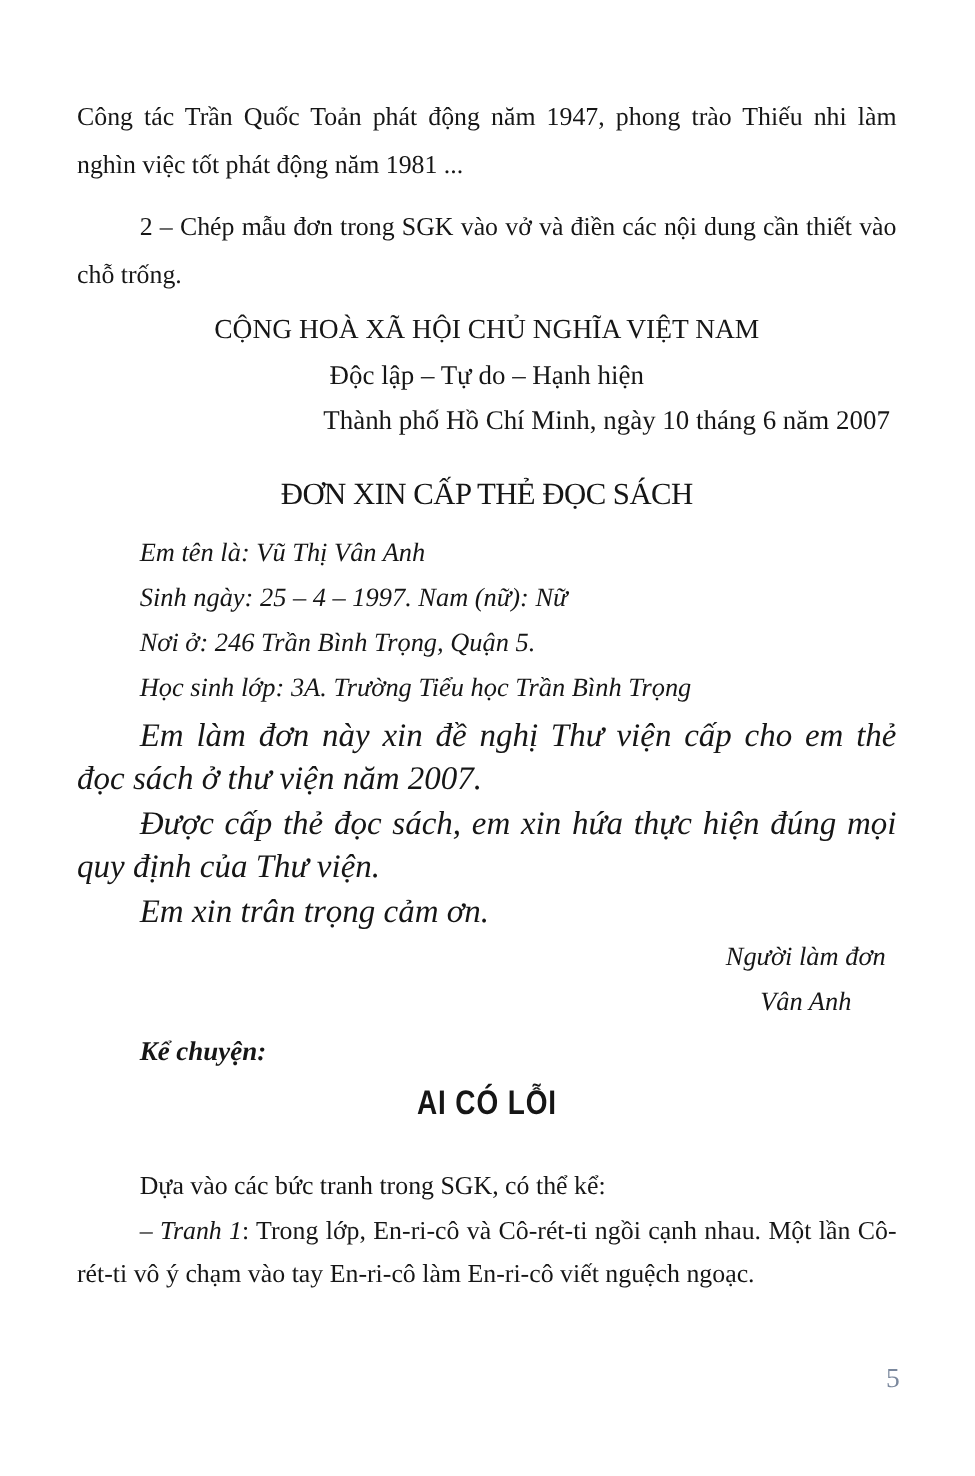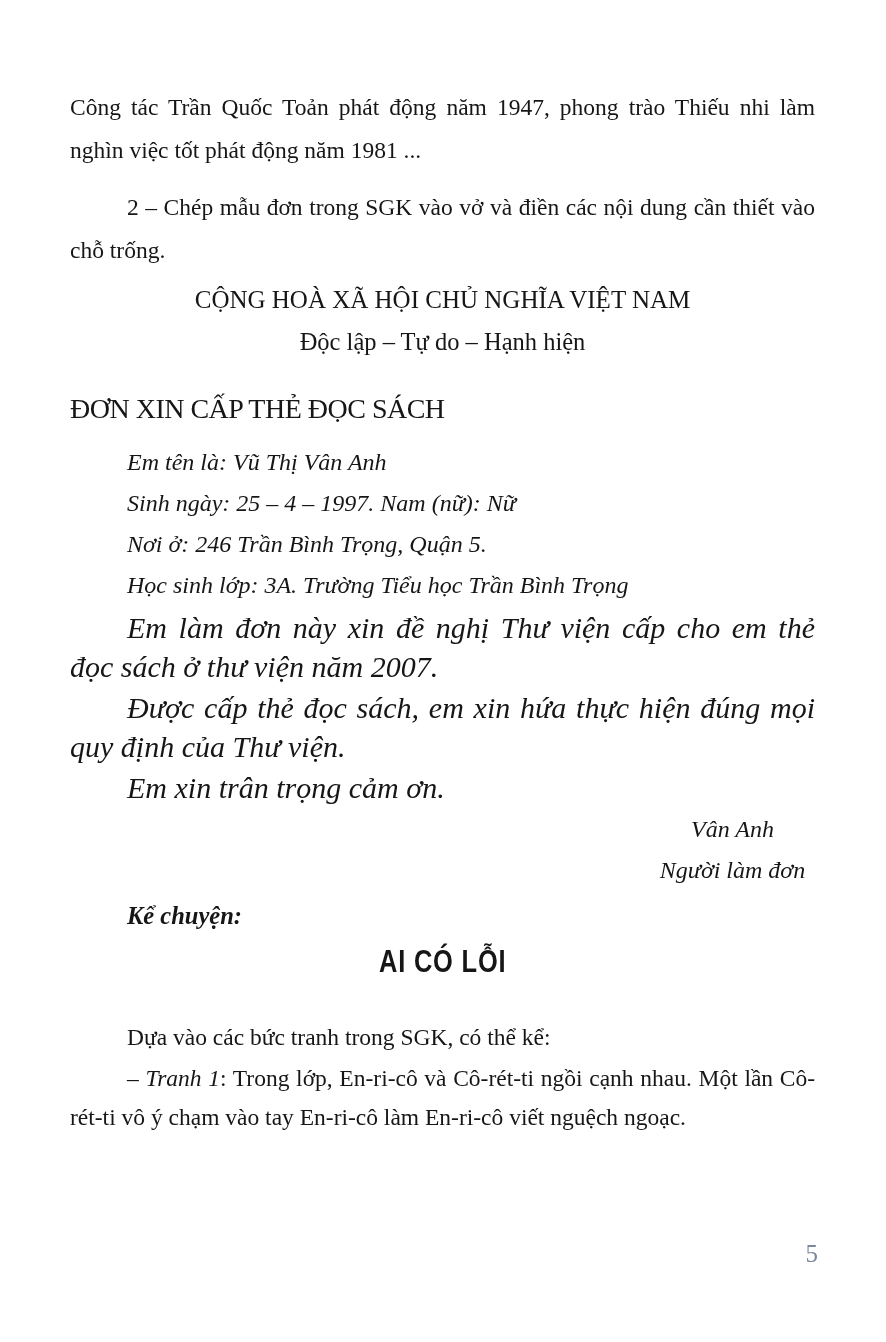--- a/index.html
+++ b/index.html
@@ -44,21 +44,21 @@
   }
   .dateline {
     font-size: 24.5px;
     line-height: 41px;
     text-align: right;
     padding-right: 6px;
   }
   .form-title {
     font-size: 28px;
     line-height: 43px;
-    text-align: left;
+    text-align: center;
     margin-top: 25px;
     letter-spacing: -0.5px;
   }
   .form-lines { margin-top: 12px; }
   .form-line {
     font-style: italic;
     font-size: 24px;
     line-height: 41px;
     text-indent: 57px;
   }
@@ -120,39 +120,40 @@
 <div class="page">
 
   <p class="body-text justify">Công tác Trần Quốc Toản phát động năm 1947, phong trào Thiếu nhi làm nghìn việc tốt phát động năm 1981 ...</p>
 
   <p class="body-text justify indent mt2">2 – Chép mẫu đơn trong SGK vào vở và điền các nội dung cần thiết vào chỗ trống.</p>
 
   <div class="nat-header">CỘNG HOÀ XÃ HỘI CHỦ NGHĨA VIỆT NAM</div>
 
   <div class="motto">Độc lập – Tự do – Hạnh hiện</div>
 
+  <div class="dateline">Thành phố Hồ Chí Minh, ngày 10 tháng 6 năm 2007</div>
 
   <div class="form-title">ĐƠN XIN CẤP THẺ ĐỌC SÁCH</div>
 
   <div class="form-lines">
     <div class="form-line">Em tên là: Vũ Thị Vân Anh</div>
     <div class="form-line">Sinh ngày: 25 – 4 – 1997. Nam (nữ): Nữ</div>
     <div class="form-line">Nơi ở: 246 Trần Bình Trọng, Quận 5.</div>
     <div class="form-line">Học sinh lớp: 3A. Trường Tiểu học Trần Bình Trọng</div>
   </div>
 
   <p class="form-para justify indent">Em làm đơn này xin đề nghị Thư viện cấp cho em thẻ đọc sách ở thư viện năm 2007.</p>
 
   <p class="form-para justify indent">Được cấp thẻ đọc sách, em xin hứa thực hiện đúng mọi quy định của Thư viện.</p>
 
   <p class="form-para indent">Em xin trân trọng cảm ơn.</p>
 
   <div class="signature">
+    <div>Người làm đơn</div>
     <div>Vân Anh</div>
-    <div>Người làm đơn</div>
   </div>
 
   <p class="story-label">Kể chuyện:</p>
 
   <div class="story-title">
     <span class="condensed">AI CÓ LỖI</span>
   </div>
 
   <p class="body-text indent story-intro">Dựa vào các bức tranh trong SGK, có thể kể:</p>
 

